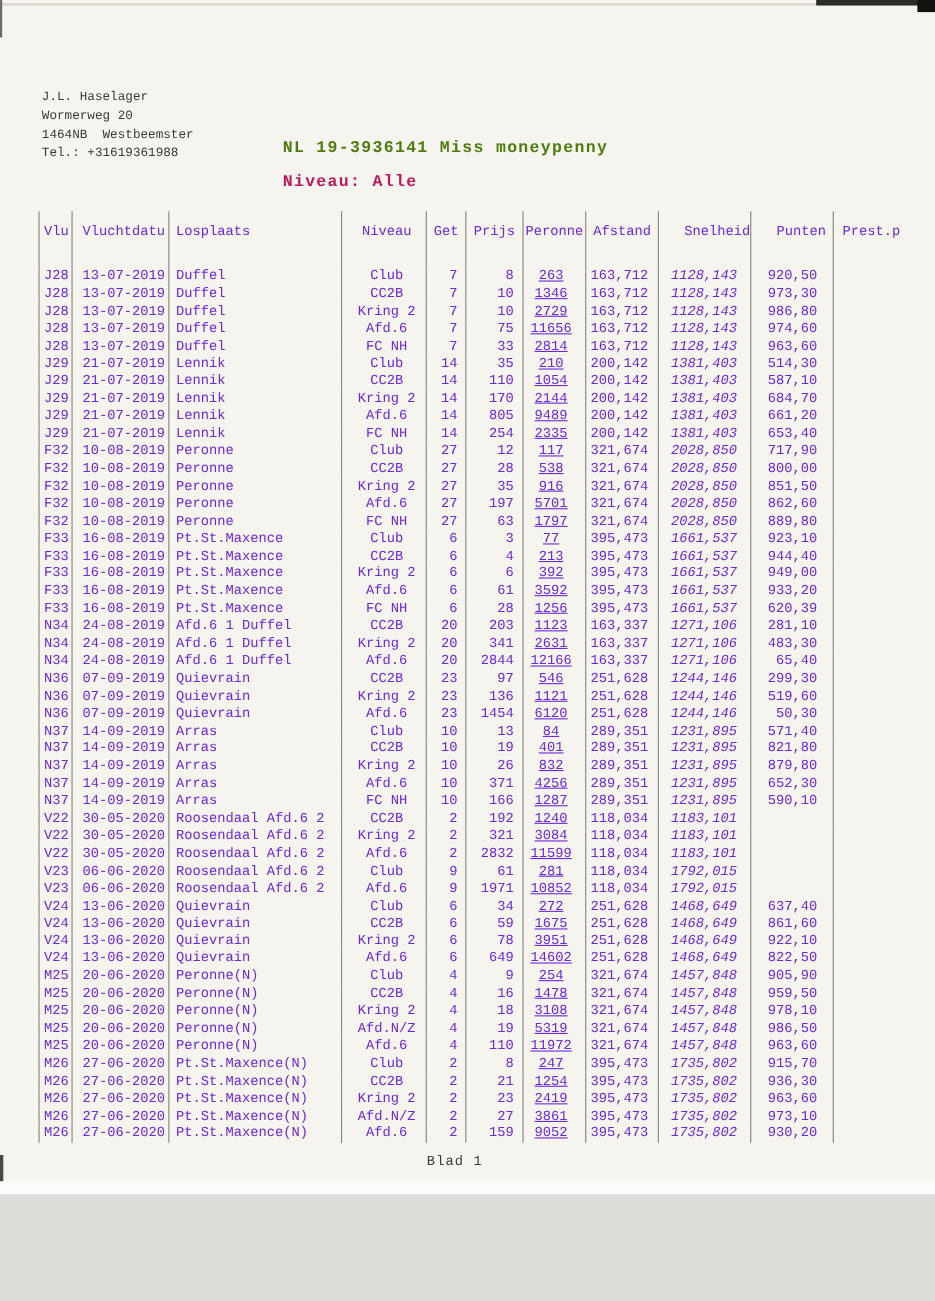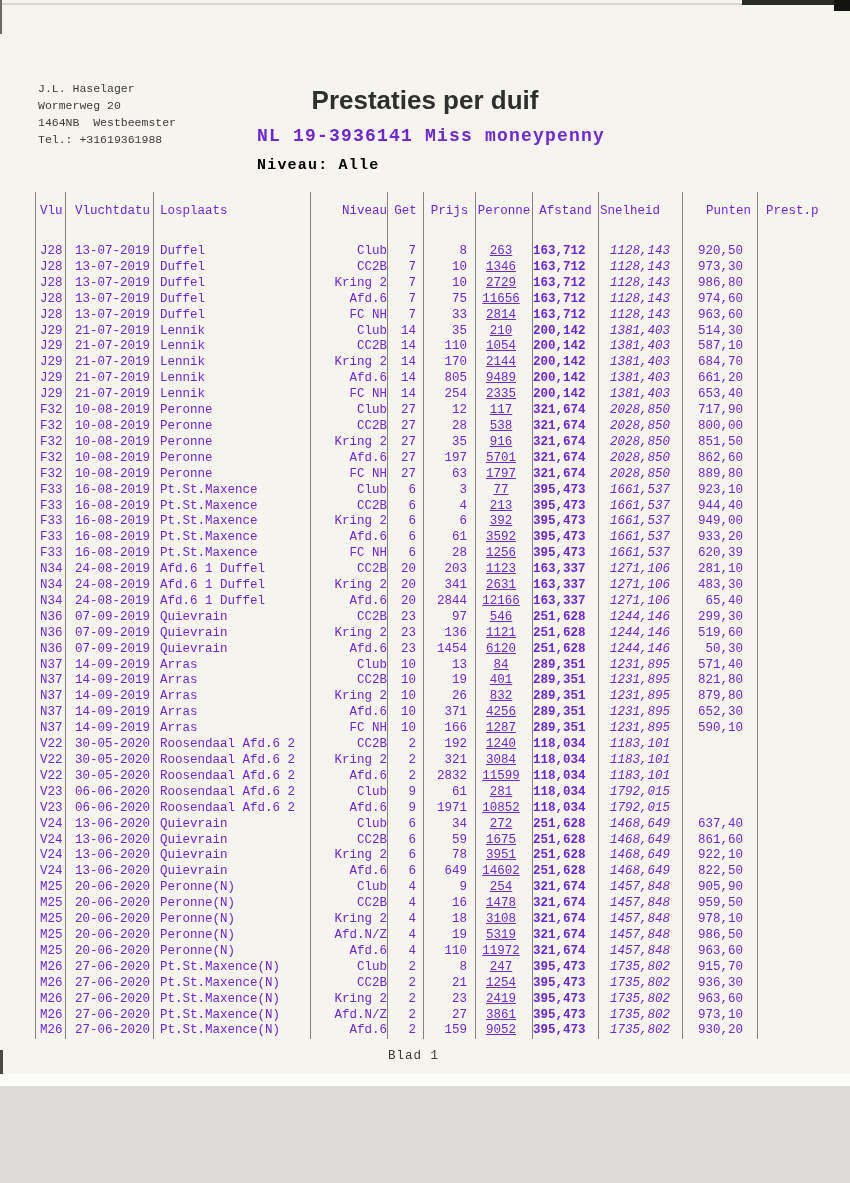--- a/index.html
+++ b/index.html
@@ -16,46 +16,46 @@
   .bottom-left-tick{position:absolute;left:0;bottom:12px;width:3px;height:24px;background:#4a4944;}
   .bottom-strip{position:absolute;bottom:0;left:0;width:100%;height:12px;background:#fbfbfa;}
 
   .sender{position:absolute;left:38px;top:80px;font-size:11.5px;line-height:17px;}
   .sender div{white-space:pre;}
   .title{
     position:absolute;left:0;top:85px;width:100%;text-align:center;
     font-family:"Liberation Sans","DejaVu Sans",sans-serif;font-weight:bold;
     font-size:26px;color:#2e2e2d;
   }
-  .pigeon{position:absolute;left:257px;top:126px;font-size:18px;font-weight:bold;letter-spacing:1.2px;color:#6d28d9;white-space:pre;}
-  .level{position:absolute;left:257px;top:157px;font-size:15px;font-weight:bold;letter-spacing:1.2px;color:#000000;white-space:pre;}
+  .pigeon{position:absolute;left:257px;top:126px;font-size:15px;font-weight:bold;letter-spacing:1.2px;color:#4d7c0f;white-space:pre;}
+  .level{position:absolute;left:257px;top:157px;font-size:15px;font-weight:bold;letter-spacing:1.2px;color:#be185d;white-space:pre;}
 
   .tablewrap{position:absolute;left:35px;top:192px;}
   table{border-collapse:collapse;table-layout:fixed;width:815px;font-size:12.5px;color:#6d28d9;}
   th,td{
     border-left:1px solid #82827c;
     font-weight:normal;overflow:hidden;white-space:pre;padding:0;
   }
   thead th{height:40px;vertical-align:top;padding-top:12px;}
   tbody td{height:15.9px;line-height:15.9px;}
   
   .c0{text-align:left;padding-left:4px;}
   .c1{text-align:left;padding-left:9px;}
   .c2{text-align:left;padding-left:6px;}
-  .c3{text-align:right;padding-left:5px;}
+  .c3{text-align:center;padding-left:5px;}
   td.c4{text-align:right;padding-right:7px;}
   td.c5{text-align:right;padding-right:8px;}
   td.c6{text-align:center;padding-right:6px;text-decoration:underline;}
-  td.c7{text-align:left;padding-right:5px;font-weight:bold;}
+  td.c7{text-align:center;padding-right:5px;}
   td.c8{text-align:right;padding-right:12px;font-style:italic;}
   td.c9{text-align:right;padding-right:14px;}
   .c10{text-align:left;padding-left:8px;}
   th.c4,th.c5,th.c6{text-align:center;padding-left:0;}
   th.c7{text-align:center;padding-left:0;}
-  th.c8{text-align:left;padding-left:1px;}
+  th.c8{text-align:right;padding-left:1px;}
   th.c9{text-align:left;padding-left:23px;}
   th.c10{text-align:left;padding-left:8px;}
 
   .footer{position:absolute;left:388px;top:1049px;font-size:12.5px;letter-spacing:1px;white-space:pre;}
 </style>
 </head>
 <body>
 
 <div class="scan">
 
@@ -66,21 +66,20 @@
   <div class="bottom-left-tick"></div>
   <div class="bottom-strip"></div>
 
   <div class="sender">
     <div>J.L. Haselager</div>
     <div>Wormerweg 20</div>
     <div>1464NB  Westbeemster</div>
     <div>Tel.: +31619361988</div>
   </div>
 
-  <div class="title">Prestaties per duif</div>
   <div class="pigeon">NL 19-3936141 Miss moneypenny</div>
   <div class="level">Niveau: Alle</div>
 
   <div class="tablewrap">
     <table>
       <colgroup>
         <col style="width:30px">
           <col style="width:88px">
           <col style="width:157px">
         <col style="width:77px">

